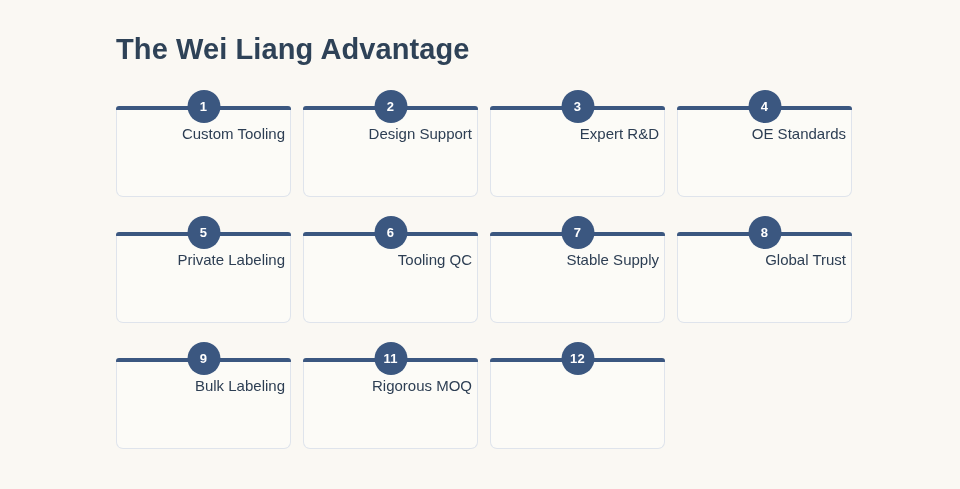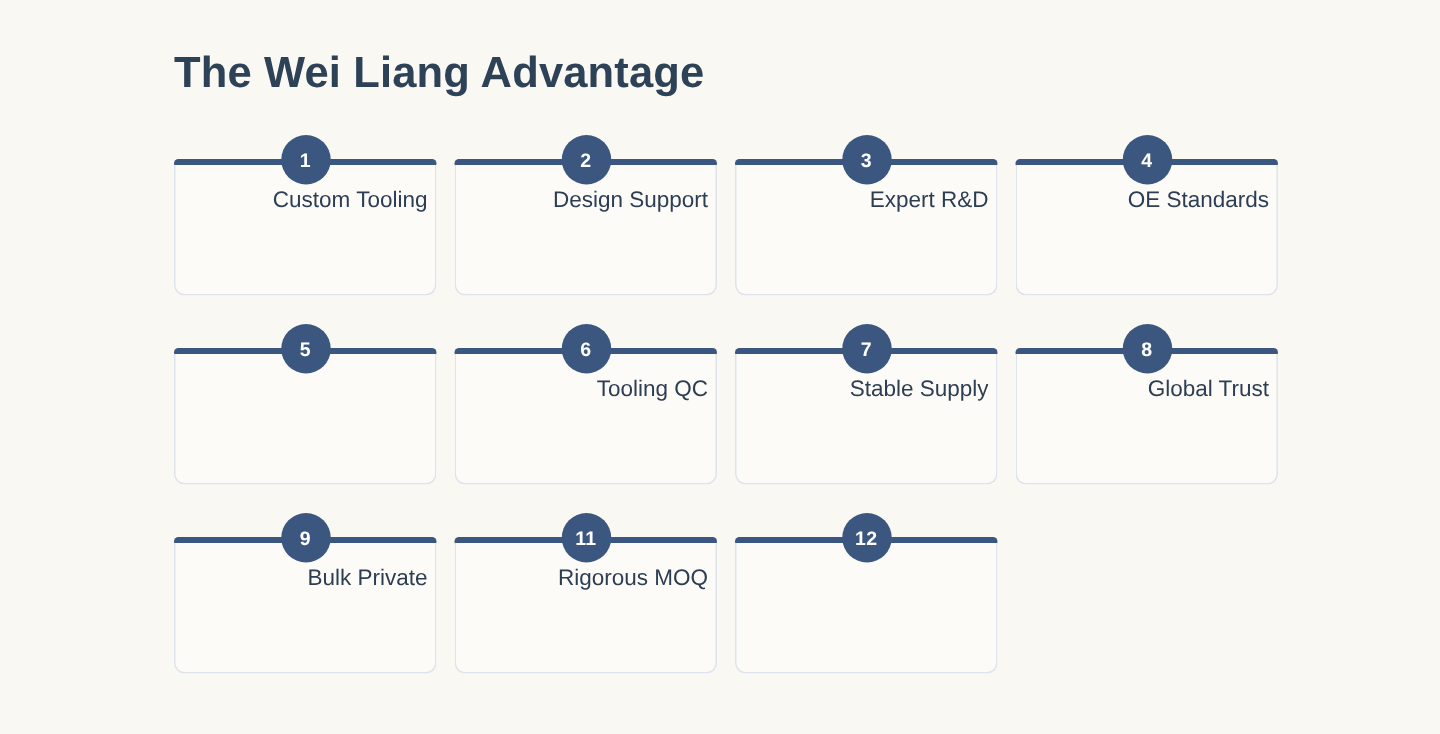--- a/index.html
+++ b/index.html
@@ -132,20 +132,21 @@
       <div class="card-top-bar"></div>
       <div class="card-body"></div>
       <div class="card-badge">4</div>
       <div class="card-label">OE Standards</div>
     </div>
 
     <div class="card">
       <div class="card-top-bar"></div>
       <div class="card-body"></div>
       <div class="card-badge">5</div>
+      <div class="card-label">Private Labeling</div>
     </div>
 
     <div class="card">
       <div class="card-top-bar"></div>
       <div class="card-body"></div>
       <div class="card-badge">6</div>
       <div class="card-label">Tooling QC</div>
     </div>
 
     <div class="card">
@@ -159,21 +160,21 @@
       <div class="card-top-bar"></div>
       <div class="card-body"></div>
       <div class="card-badge">8</div>
       <div class="card-label">Global Trust</div>
     </div>
 
     <div class="card">
       <div class="card-top-bar"></div>
       <div class="card-body"></div>
       <div class="card-badge">9</div>
-      <div class="card-label">Bulk Private</div>
+      <div class="card-label">Bulk Labeling</div>
     </div>
 
 
     <div class="card">
       <div class="card-top-bar"></div>
       <div class="card-body"></div>
       <div class="card-badge">11</div>
       <div class="card-label">Rigorous MOQ</div>
     </div>
 

